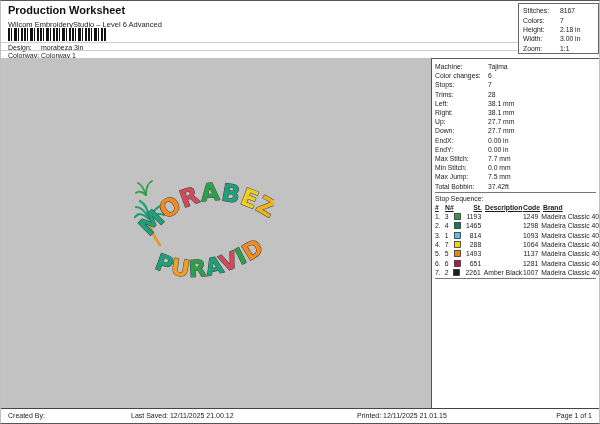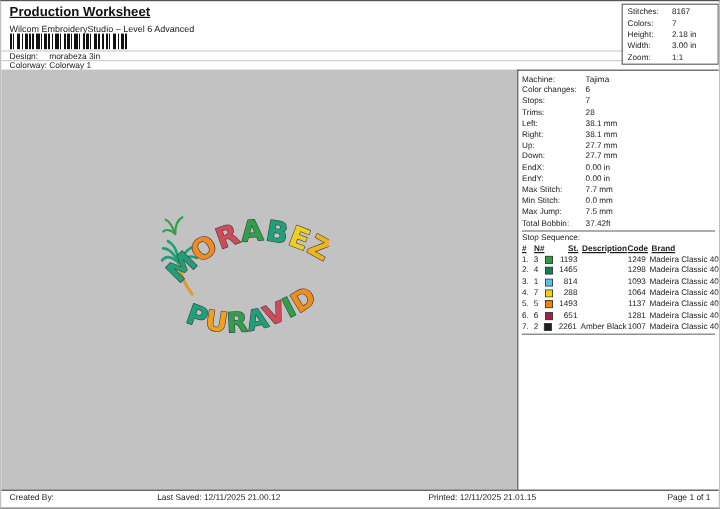--- a/index.html
+++ b/index.html
@@ -4,21 +4,21 @@
 <style>
   html,body{margin:0;padding:0;background:#e9e9e9;}
   .page{
     position:relative;width:600px;height:424px;margin:0 auto;background:#fff;
     font-family:"Liberation Sans",sans-serif;color:#1a1a1a;box-sizing:border-box;
     border-top:1px solid #555;border-bottom:1px solid #555;
     border-left:1px solid #c0c0c0;border-right:1px solid #c0c0c0;
     overflow:hidden;
   }
   
-  .title{position:absolute;left:7px;top:3px;font-size:11px;font-weight:bold;color:#111;text-decoration:underline;}
+  .title{position:absolute;left:7px;top:3px;font-size:11px;font-weight:bold;color:#111;}
   .subtitle{position:absolute;left:7px;top:19px;font-size:7.5px;color:#222;}
   .barcode{
     position:absolute;left:7px;top:27px;width:98px;height:13px;
     background:repeating-linear-gradient(90deg,
       #111 0 2px,#fff 2px 3px,#111 3px 4px,#fff 4px 6px,
       #111 6px 9px,#fff 9px 10px,#111 10px 11px,#fff 11px 13px,
       #111 13px 15px,#fff 15px 16px);
   }
   .hline{position:absolute;left:0;width:518px;border-top:1px solid #cdcdcd;}
   .l1{top:41px}.l2{top:49px}

